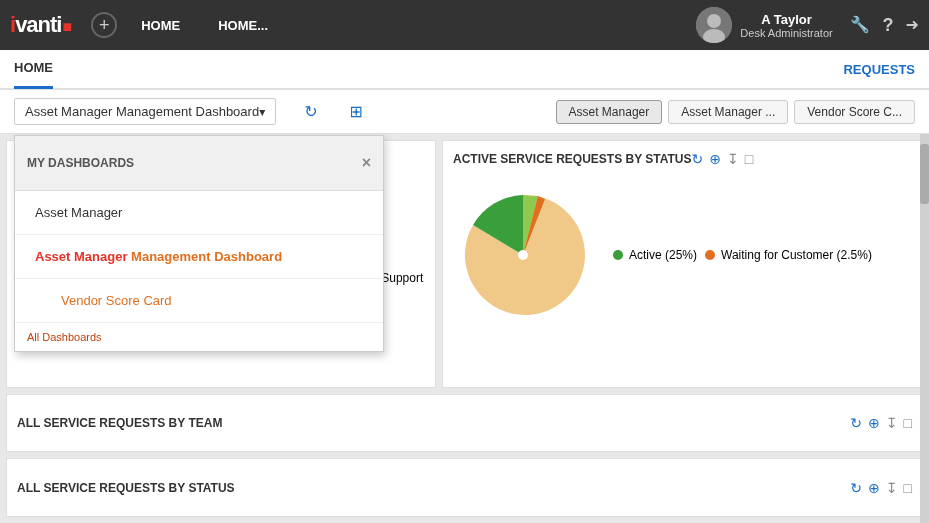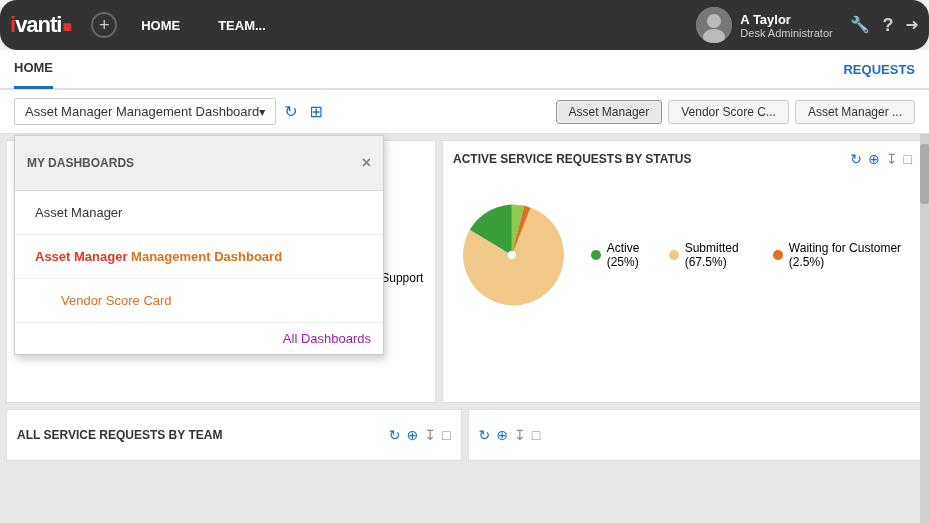--- a/index.html
+++ b/index.html
@@ -7,21 +7,20 @@
 
     
     .top-nav {
       background: #333;
       color: #fff;
       height: 50px;
       display: flex;
       align-items: center;
       padding: 0 10px;
       gap: 10px;
-      border-radius: 17px;
     }
     .nav-logo {
       display: flex;
       align-items: center;
       margin-right: 10px;
     }
     .logo-text {
       font-size: 22px;
       font-weight: bold;
       color: #fff;
@@ -54,21 +53,21 @@
       gap: 8px;
     }
     .nav-avatar {
       width: 36px; height: 36px;
       border-radius: 50%;
       background: #888;
       display: flex; align-items: center; justify-content: center;
       overflow: hidden;
     }
     .nav-avatar svg { width: 36px; height: 36px; }
-    .nav-user-info { display: flex; flex-direction: column; }
+    .nav-user-info { display: flex; flex-direction: column; text-align: center; }
     .nav-username { font-size: 13px; font-weight: bold; color: #fff; }
     .nav-role { font-size: 11px; color: #ccc; }
     .nav-icons { display: flex; gap: 12px; margin-left: 10px; }
     .nav-icon-btn { color: #ccc; font-size: 16px; cursor: pointer; }
 
     
     .sub-nav {
       background: #fff;
       border-bottom: 2px solid #e0e0e0;
       height: 40px;
@@ -92,21 +91,21 @@
       font-size: 13px;
       cursor: pointer;
     }
 
     
     .toolbar {
       background: #fff;
       padding: 8px 14px;
       display: flex;
       align-items: center;
-      gap: 4px;
+      gap: 24px;
       border-bottom: 1px solid #e0e0e0;
       position: relative;
     }
     .dashboard-selector {
       border: 1px solid #ccc;
       padding: 5px 10px;
       font-size: 13px;
       color: #333;
       background: #fff;
       min-width: 240px;
@@ -168,23 +167,23 @@
       padding: 14px 20px;
       font-size: 13px;
       color: #333;
       border-bottom: 1px solid #eee;
       cursor: pointer;
     }
     .dropdown-item-active { color: #e63329; font-weight: bold; }
     .dropdown-item-highlight { color: #e07020; padding-left: 46px; }
     .dropdown-footer {
       padding: 8px 12px;
-      text-align: right;
-      font-size: 13px;
-      color: #a21caf;
+      text-align: left;
+      font-size: 11px;
+      color: #c2410c;
       cursor: pointer;
     }
 
     
     .main-content {
       display: flex;
       flex-wrap: wrap;
       padding: 6px;
       gap: 6px;
       background: #e8e8e8;
@@ -199,21 +198,21 @@
       flex: 1;
       min-width: 430px;
       min-height: 200px;
       padding: 10px;
       position: relative;
       overflow: hidden;
     }
     .card-header {
       display: flex;
       align-items: center;
-      justify-content: space-between;
+      justify-content: flex-start;
       margin-bottom: 8px;
     }
     .card-title {
       font-size: 12px;
       font-weight: bold;
       color: #333;
       text-transform: uppercase;
     }
     .card-icons {
       display: flex;
@@ -243,20 +242,21 @@
       padding: 10px;
       position: relative;
       overflow: hidden;
     }
 
     
     .bottom-row {
       display: flex;
       gap: 6px;
       width: 100%;
+      flex-direction: column;
     }
     .bottom-card {
       background: #fff;
       border: 1px solid #ddd;
       flex: 1;
       height: 52px;
       padding: 10px;
       display: flex;
       align-items: center;
       justify-content: space-between;
@@ -284,21 +284,21 @@
 <body>
 
 <div class="top-nav">
   <div class="nav-logo">
     <span class="logo-text">
       <span class="logo-accent">i</span><span>vanti</span><span style="color:#e63329;font-size:16px;margin-left:1px;">■</span>
     </span>
   </div>
   <div class="nav-add-btn">+</div>
   <a class="nav-link">HOME</a>
-  <a class="nav-link">TEAM...</a>
+  <a class="nav-link">HOME...</a>
   <div class="nav-user">
     <div class="nav-avatar">
       <svg viewBox="0 0 36 36" xmlns="http://www.w3.org/2000/svg">
         <circle cx="18" cy="18" r="18" fill="#777"></circle>
         <circle cx="18" cy="14" r="7" fill="#bbb"></circle>
         <ellipse cx="18" cy="30" rx="11" ry="8" fill="#bbb"></ellipse>
       </svg>
     </div>
     <div class="nav-user-info">
       <span class="nav-username">A Taylor</span>
@@ -319,22 +319,22 @@
 
 <div class="toolbar">
   <div class="dashboard-selector">
     <span>Asset Manager Management Dashboard</span>
     <span style="font-size:12px;">▾</span>
   </div>
   <span class="toolbar-icon-btn">↻</span>
   <span class="toolbar-icon-btn">⊞</span>
   <div class="toolbar-right">
     <button class="tab-btn tab-btn-active">Asset Manager</button>
+    <button class="tab-btn">Asset Manager ...</button>
     <button class="tab-btn">Vendor Score C...</button>
-    <button class="tab-btn">Asset Manager ...</button>
   </div>
 
   <div class="dropdown-overlay">
     <div class="dropdown-header">
       <span>MY DASHBOARDS</span>
       <span class="dropdown-close">×</span>
     </div>
     <div class="dropdown-item">
       <span>Asset Manager</span>
     </div>
@@ -401,42 +401,39 @@
         <path d="M70,70 L85,11 A60,60 0 0,0 92,14 Z" fill="#e07020"></path>
 
         <circle cx="70" cy="70" r="5" fill="#fff"></circle>
       </svg>
       <div class="legend">
         <div class="legend-item">
           <div class="legend-dot" style="background:#3a9e3a;"></div>
           <span>Active (25%)</span>
         </div>
         <div class="legend-item">
-          <div class="legend-dot" style="background:#f0c888;"></div>
-          <span>Submitted (67.5%)</span>
-        </div>
-        <div class="legend-item">
           <div class="legend-dot" style="background:#e07020;"></div>
           <span>Waiting for Customer (2.5%)</span>
         </div>
       </div>
     </div>
   </div>
 
   <div class="bottom-row">
     <div class="bottom-card">
       <span class="card-title">ALL SERVICE REQUESTS BY TEAM</span>
       <div class="card-icons">
         <span class="card-icon card-icon-blue">↻</span>
         <span class="card-icon card-icon-blue">⊕</span>
         <span class="card-icon">↧</span>
         <span class="card-icon">□</span>
       </div>
     </div>
     <div class="bottom-card">
+      <span class="card-title">ALL SERVICE REQUESTS BY STATUS</span>
       <div class="card-icons">
         <span class="card-icon card-icon-blue">↻</span>
         <span class="card-icon card-icon-blue">⊕</span>
         <span class="card-icon">↧</span>
         <span class="card-icon">□</span>
       </div>
     </div>
   </div>
 
   <div class="page-scrollbar">

